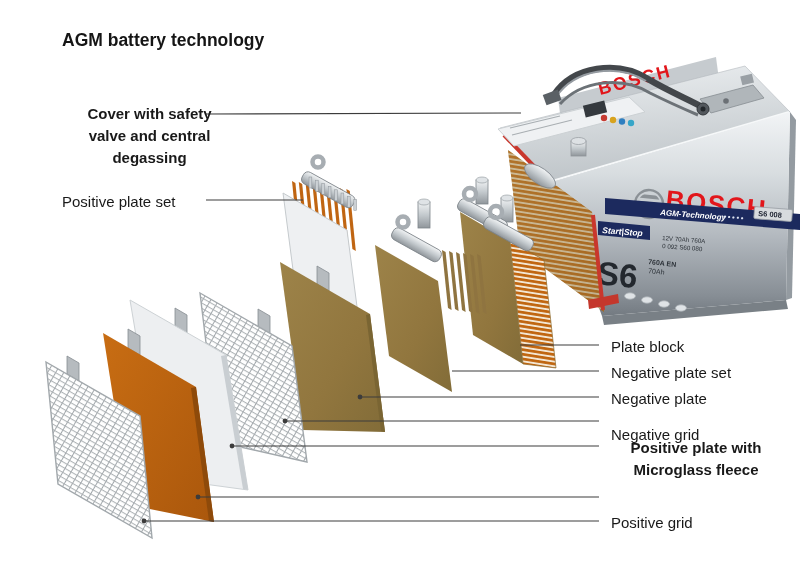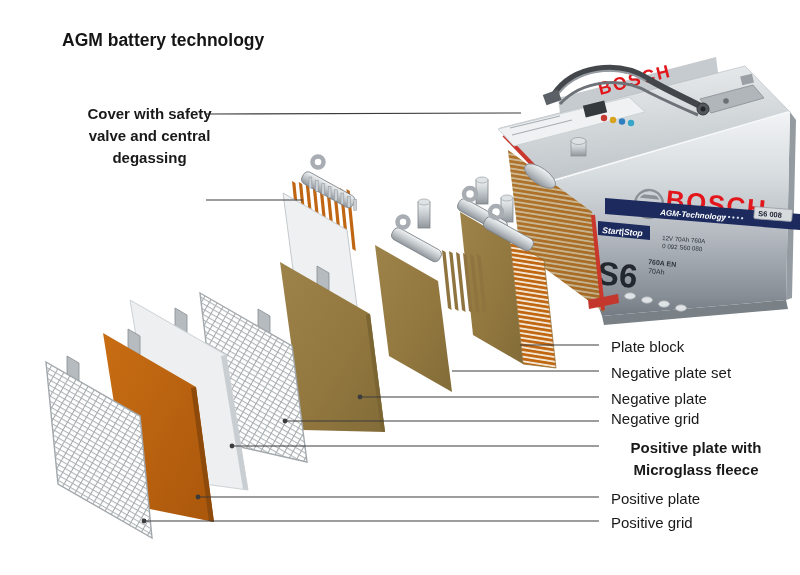--- a/index.html
+++ b/index.html
@@ -7,21 +7,21 @@
           font-family:"Liberation Sans",sans-serif;color:#191919;}
   .canvas svg{position:absolute;left:0;top:0;}
   .lbl{position:absolute;font-size:15px;line-height:21px;color:#191919;white-space:nowrap;}
   .lbl.bold{font-weight:bold;text-align:center;}
   .title{position:absolute;left:62px;top:30px;font-size:17.5px;font-weight:bold;color:#151515;text-align:right;}
   #lbl-cover{left:62px;top:103px;line-height:22px;white-space:normal;width:175px;}
   #lbl-pps{left:62px;top:191px;}
   #lbl-plate-block{left:611px;top:336px;}
   #lbl-neg-set{left:611px;top:362px;}
   #lbl-neg-plate{left:611px;top:388px;}
-  #lbl-neg-grid{left:611px;top:408px;text-align:right;}
+  #lbl-neg-grid{left:611px;top:424px;text-align:right;}
   #lbl-fleece{left:611px;top:437px;line-height:21.5px;white-space:normal;width:170px;}
   #lbl-pos-plate{left:611px;top:488px;}
   #lbl-pos-grid{left:611px;top:512px;}
   svg text{font-family:"Liberation Sans",sans-serif;}
 </style>
 </head>
 <body>
 
 <div class="canvas">
 
@@ -253,25 +253,25 @@
     </g>
   </svg>
 
   <div class="title">AGM battery technology</div>
 
   <div class="lbl bold" id="lbl-cover">
     <span>Cover with safety</span><br>
     <span>valve and central</span><br>
     <span>degassing</span>
   </div>
+  <div class="lbl" id="lbl-pps">Positive plate set</div>
 
   <div class="lbl" id="lbl-plate-block">Plate block</div>
   <div class="lbl" id="lbl-neg-plate">Negative plate</div>
   <div class="lbl" id="lbl-neg-set">Negative plate set</div>
   <div class="lbl" id="lbl-neg-grid">Negative grid</div>
   <div class="lbl bold" id="lbl-fleece">
     <span>Positive plate with</span><br>
     <span>Microglass fleece</span>
   </div>
-  <div class="lbl" id="lbl-pos-plate">Positive plate</div>
   <div class="lbl" id="lbl-pos-grid">Positive grid</div>
 
 </div>
 
 </body></html>

